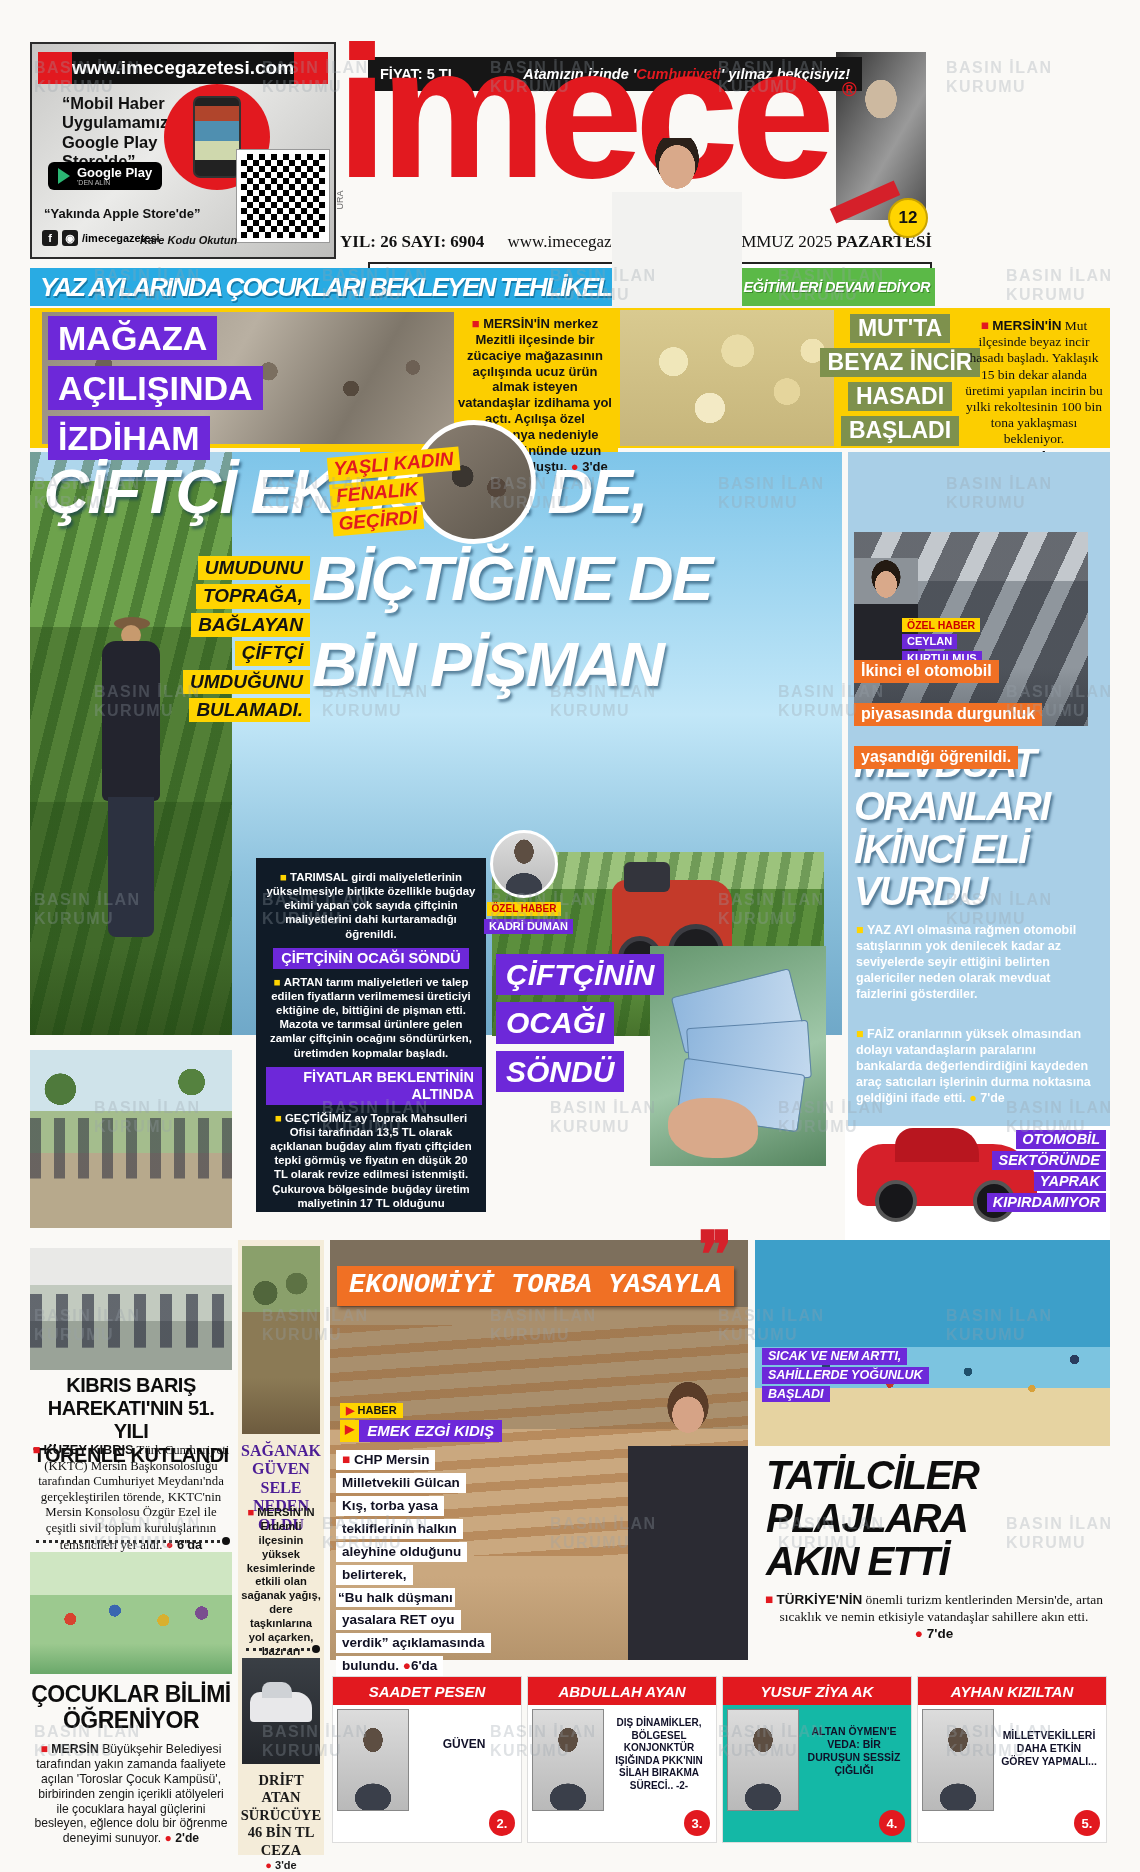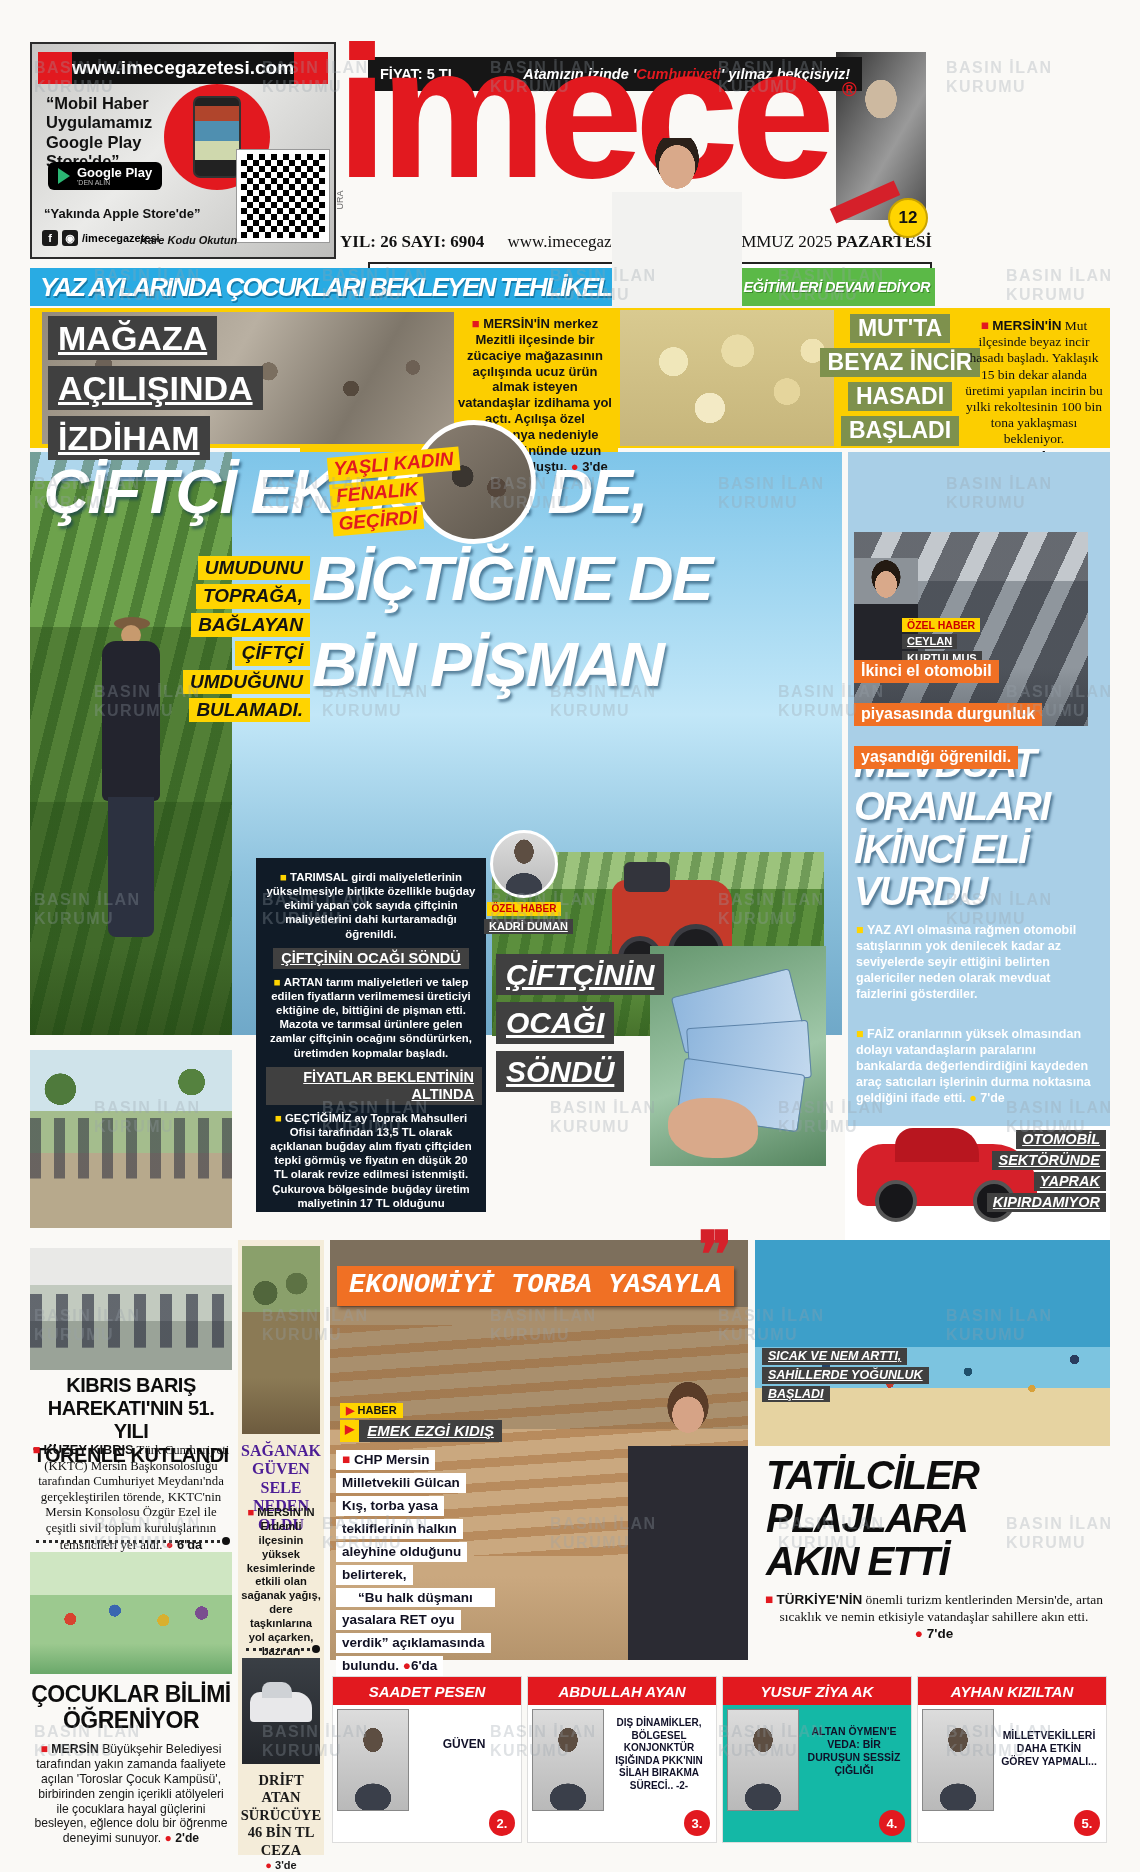--- a/index.html
+++ b/index.html
@@ -6,21 +6,21 @@
   #page{position:relative;width:1140px;height:1872px;background:#faf9f6;overflow:hidden;
         font-family:"Liberation Sans",sans-serif;}
   .abs{position:absolute;}
   .c{text-align:center;}
   .w8{font-weight:800;}
   .it{font-style:italic;}
   .nw{white-space:nowrap;}
   .serif{font-family:"Liberation Serif",serif;}
   .chipcol{display:flex;flex-direction:column;align-items:flex-start;}
   .chip{display:inline-block;font-weight:800;white-space:nowrap;width:max-content;line-height:1.18;}
-  .red{background:#404040;color:#fff;text-decoration:underline;}
+  .red{background:#6d28d9;color:#fff;}
   .yel{background:#ffd400;color:#131313;}
   .oli{background:#7e914d;color:#fff;}
   .org{background:#f07024;color:#fff;}
   .wht{background:#fff;color:#101022;}
   .sqr{color:#e2191f;} .sqy{color:#ffd400;}
   .dotr{color:#e2191f;} .doty{color:#ffd400;}
   .hl{font-weight:800;font-style:italic;color:#fff;letter-spacing:-2px;line-height:1;
       text-shadow:2px 3px 3px rgba(10,50,80,.55);white-space:nowrap;}
   .badge{border-radius:50%;background:#ffd400;border:2px solid #c9a300;display:flex;
          align-items:center;justify-content:center;font-weight:800;color:#111;}
@@ -150,21 +150,21 @@
 <body>
 
 <div id="page">
 
   <div class="abs" id="promo" style="left:30px;top:42px;width:302px;height:213px;">
     <div id="webbar">
       <div class="rb"></div>
       <div class="bb">www.imecegazetesi.com</div>
       <div class="rb"></div>
     </div>
-    <div class="abs w8" style="left:14px;top:50px;width:160px;font-size:16.5px;line-height:1.18;color:#111;">
+    <div class="abs w8" style="left:30px;top:50px;width:160px;font-size:16.5px;line-height:1.18;color:#111;">
       <div>“Mobil Haber</div>
       <div>Uygulamamız</div>
       <div>Google Play Store'de”</div>
     </div>
     <div class="abs" id="gp" style="left:16px;top:118px;">
       <span class="tri"></span>
       <span>
         <div class="t1">Google Play</div>
         <div class="t2">'DEN ALIN</div>
       </span>
@@ -423,21 +423,21 @@
     <span class="chip yel" style="font-size:12px;padding:2px 5px;"><span style="color:#e2191f;">▶</span></span>
     <span class="chip red it" style="font-size:15px;padding:2px 8px;">EMEK EZGİ KIDIŞ</span>
   </div>
   <div class="abs chipcol z5" style="left:336px;top:1450px;gap:3px;">
     <span class="chip wht" style="font-size:13.5px;padding:2px 6px;"><span class="sqr">■</span> <span>CHP Mersin</span></span>
     <span class="chip wht" style="font-size:13.5px;padding:2px 6px;">Milletvekili Gülcan</span>
     <span class="chip wht" style="font-size:13.5px;padding:2px 6px;">Kış, torba yasa</span>
     <span class="chip wht" style="font-size:13.5px;padding:2px 6px;">tekliflerinin halkın</span>
     <span class="chip wht" style="font-size:13.5px;padding:2px 6px;">aleyhine olduğunu</span>
     <span class="chip wht" style="font-size:13.5px;padding:2px 6px;">belirterek,</span>
-    <span class="chip wht" style="font-size:13.5px;padding:2px 22px;">“Bu halk düşmanı</span>
+    <span class="chip wht" style="font-size:13.5px;padding:2px 2px;">“Bu halk düşmanı</span>
     <span class="chip wht" style="font-size:13.5px;padding:2px 6px;">yasalara RET oyu</span>
     <span class="chip wht" style="font-size:13.5px;padding:2px 6px;">verdik” açıklamasında</span>
     <span class="chip wht" style="font-size:13.5px;padding:2px 6px;"><span>bulundu.</span> <span class="dotr">●</span><b>6'da</b></span>
   </div>
   <div class="abs ph-speaker z6" style="left:628px;top:1378px;width:120px;height:282px;"></div>
 
   <div class="abs ph-beach" style="left:755px;top:1240px;width:355px;height:206px;"></div>
   <div class="abs chipcol z6" style="left:762px;top:1348px;gap:2px;">
     <span class="chip red it" style="font-size:12.5px;padding:1px 6px;">SICAK VE NEM ARTTI,</span>
     <span class="chip red it" style="font-size:12.5px;padding:1px 6px;">SAHİLLERDE YOĞUNLUK</span>

